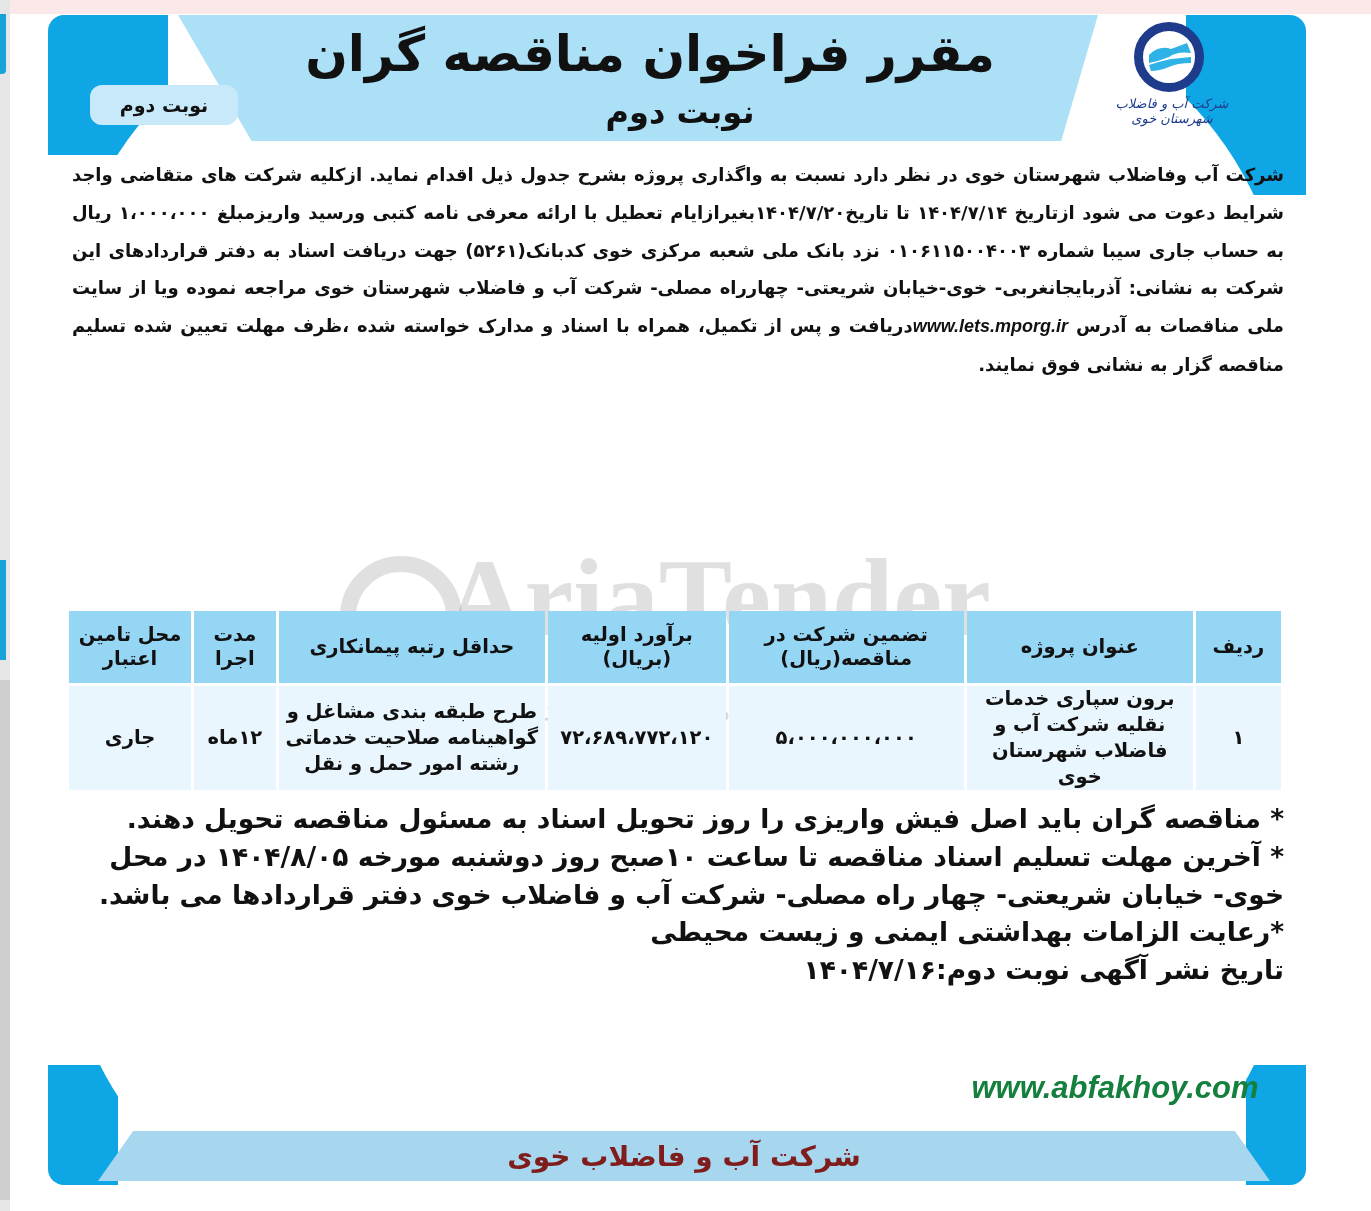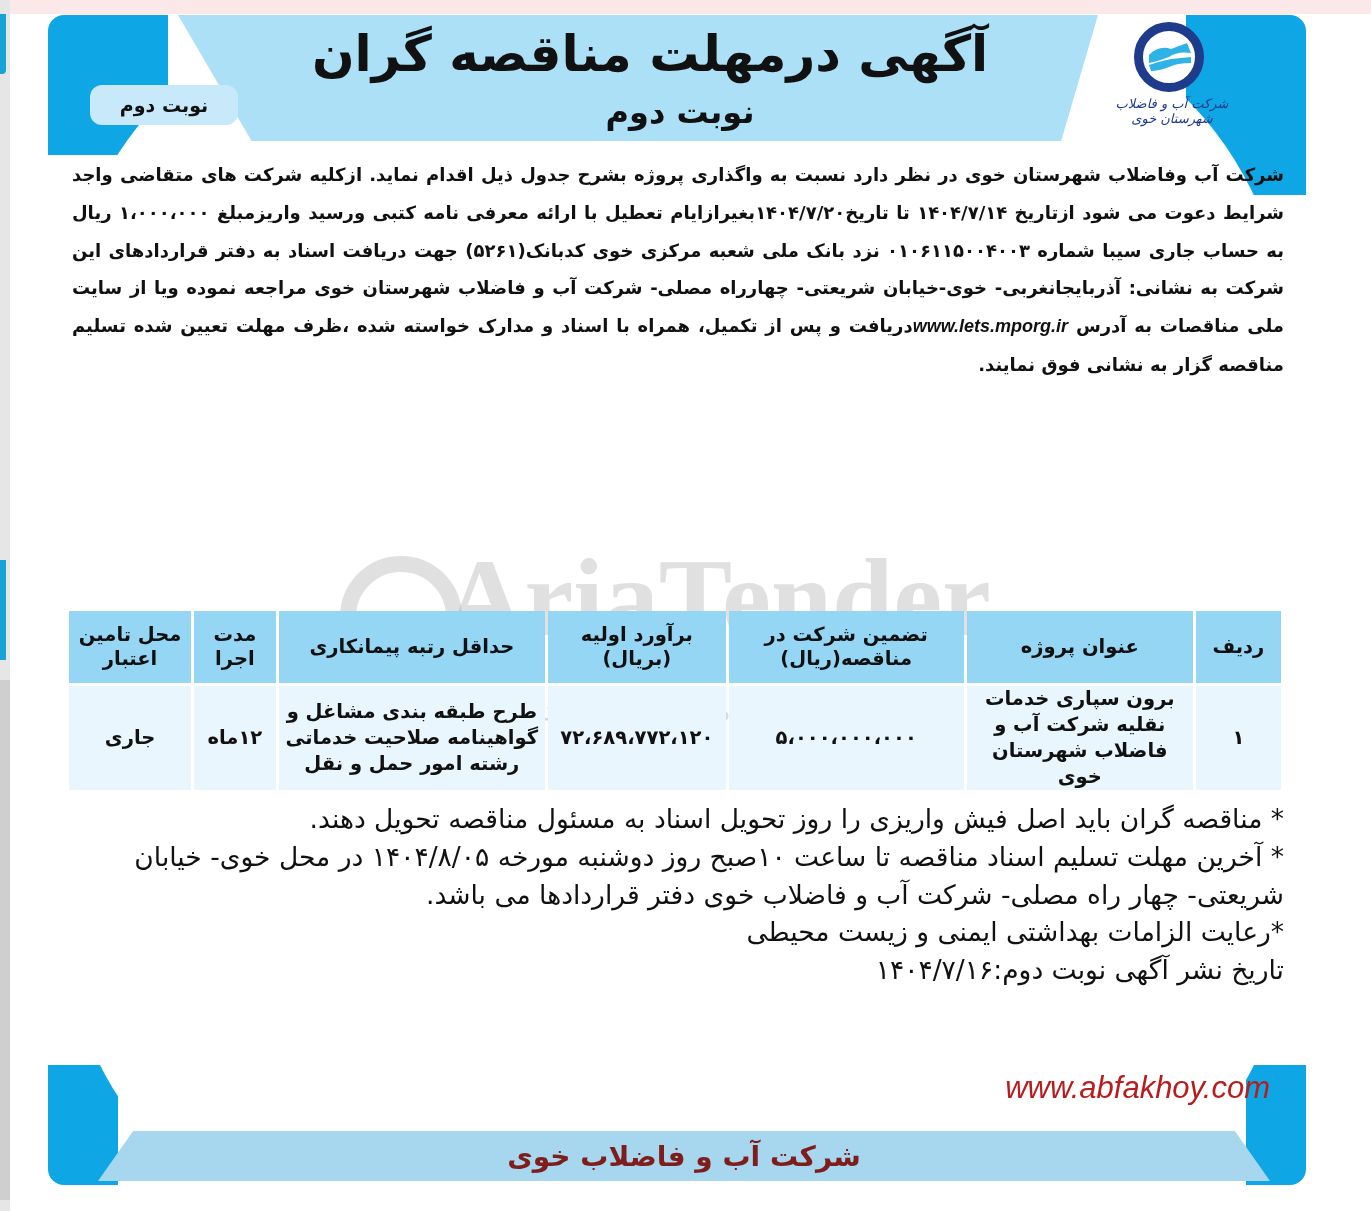--- a/index.html
+++ b/index.html
@@ -72,26 +72,26 @@
   }
   table.tender th {
     background:#96d6f5; height:72px; font-weight:bold; text-align:center; line-height:24px; padding:0 6px;
   }
   table.tender td {
     background:#eaf6fd; height:100px; font-weight:bold; text-align:center; line-height:26px; padding:0 6px;
   }
 
   .notes {
     position:absolute; left:72px; top:800px; width:1212px;
-    direction:rtl; text-align:right; font-weight:normal; font-size:26.5px; line-height:37.8px; color:#111;
+    direction:rtl; text-align:right; font-weight:bold; font-size:26.5px; line-height:37.8px; color:#111;
   }
   .notes p { margin:0; }
   .site-url {
-    position:absolute; left:960px; top:1068px; width:310px; text-align:right;
-    font-family:"Liberation Sans", sans-serif; font-style:italic; font-weight:normal; font-size:31px; color:#b91c1c; line-height:40px;
+    position:absolute; left:960px; top:1068px; width:310px; text-align:center;
+    font-family:"Liberation Sans", sans-serif; font-style:italic; font-weight:bold; font-size:31px; color:#15803d; line-height:40px;
   }
   .footer-band {
     position:absolute; left:98px; top:1131px; width:1172px; height:50px;
   }
   .footer-band .shape {
     position:absolute; left:0; top:0; width:100%; height:100%; background:#a7d7ee;
     clip-path:polygon(3% 0, 97% 0, 100% 100%, 0 100%);
   }
   .footer-band .label {
     position:absolute; left:0; top:0; width:100%; text-align:center; direction:rtl;
@@ -109,21 +109,21 @@
 </div>
 
 <div class="frame">
   <div class="corner tl"></div>
   <div class="corner tr"></div>
   <div class="corner bl"></div>
   <div class="corner br"></div>
 </div>
 
 <div class="header-band"></div>
-<div class="title">آگهی درمهلت مناقصه گران</div>
+<div class="title">مقرر فراخوان مناقصه گران</div>
 <div class="subtitle">نوبت دوم</div>
 <div class="badge">نوبت دوم</div>
 
 <div class="logo">
   <div class="ring">
     <svg width="46" height="34" viewBox="0 0 46 34">
       <path d="M2 14 Q12 4 24 8 L40 2 L44 12 Q30 10 22 16 Q12 20 2 22 Z" fill="#2fb2e6"></path>
       <path d="M2 24 Q14 20 24 18 L44 16 L44 22 Q30 22 22 26 Q12 30 4 30 Z" fill="#2fb2e6"></path>
     </svg>
   </div>

